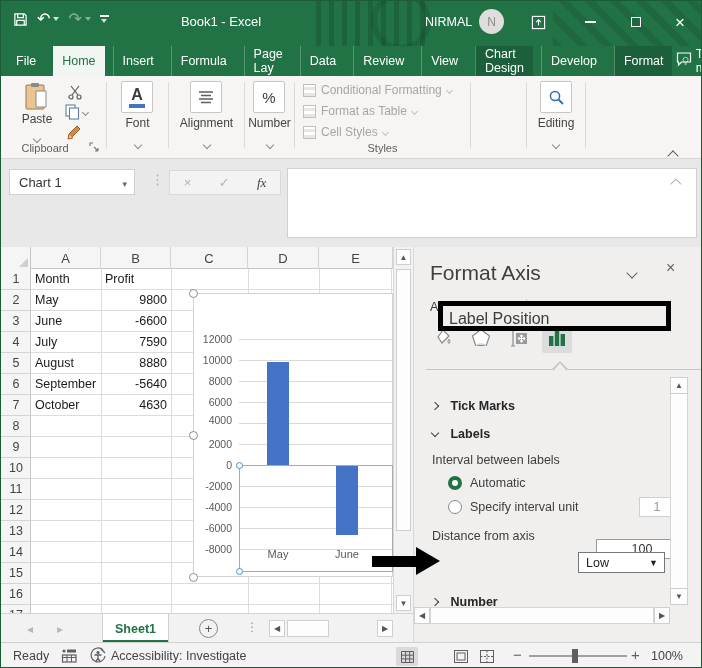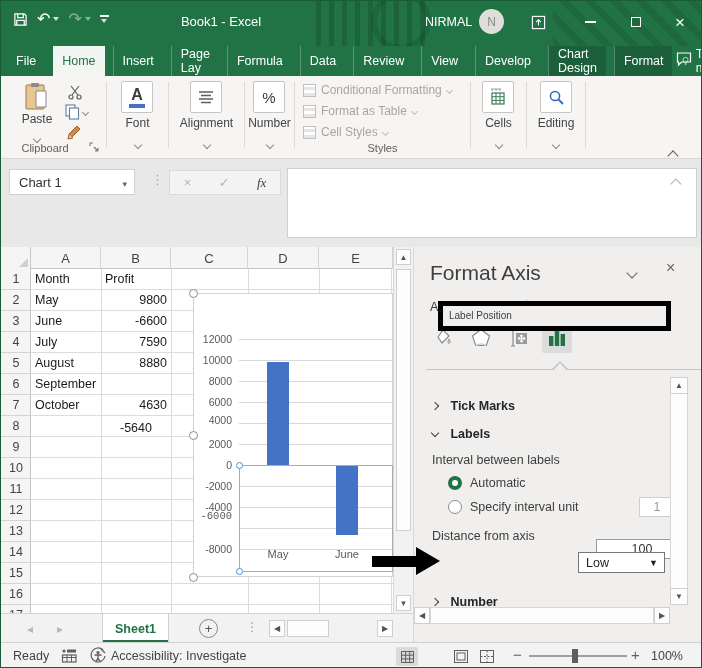--- a/index.html
+++ b/index.html
@@ -179,27 +179,27 @@
       </div>
     <div class="winbtn close-x" style="left:666px">
         <span>×</span>
       </div>
   </div>
 
   <div class="tabrow">
     <div class="tab" style="margin-left:6px">File</div>
     <div class="tab active">Home</div>
     <div class="tab">Insert</div>
+    <div class="tab">Formula</div>
     <div class="tab">Page Lay</div>
-    <div class="tab">Formula</div>
     <div class="tab">Data</div>
     <div class="tab">Review</div>
     <div class="tab">View</div>
+    <div class="tab contextual">Chart Design</div>
     <div class="tab">Develop</div>
-    <div class="tab contextual">Chart Design</div>
     <div class="tab contextual">Format</div>
     <div class="tellme">
       <svg width="12" height="16" viewBox="0 0 12 16">
           <circle cx="6" cy="6" r="4.2" fill="none" stroke="#fff" stroke-width="1.1"></circle>
           <path d="M4.5 12 h3 M4.8 14 h2.4" stroke="#fff" stroke-width="1.1"></path>
         </svg>
       <span>Tell me</span>
     </div>
     <div class="comment-btn">
       <svg width="18" height="18" viewBox="0 0 18 18">
@@ -292,31 +292,20 @@
       </div>
       <div class="styles-row" style="top:49px">
         <span class="styles-ico"></span>
         <span>Cell Styles</span>
         <span class="chev-dn" style="border-color:#c2c0be;width:5px;height:5px"></span>
       </div>
       <div class="grp-label" style="left:0;width:175px">Styles</div>
     </div>
     <div class="rsep" style="left:469px"></div>
 
-    <div style="position:absolute;left:470px;top:0;width:55px;height:83px">
-      <div class="iconbox" style="left:11px;top:5px">
-        <svg width="18" height="18" viewBox="0 0 18 18">
-            <path d="M2 1 l2 2 M7 1 v2 M12 1 l-2 2 M2 1 h10" stroke="#9a9a9a" stroke-width="1"></path>
-            <rect x="3" y="5" width="12" height="11" fill="#fff" stroke="#3a7a52" stroke-width="1.2"></rect>
-            <path d="M3 8.7 h12 M3 12.4 h12 M7 5 v11 M11 5 v11" stroke="#3a7a52" stroke-width="1"></path>
-          </svg>
-      </div>
-      <div class="grp-mid">Cells</div>
-      <div class="grp-chev"><span class="chev-dn"></span></div>
-    </div>
     <div class="rsep" style="left:525px"></div>
 
     <div style="position:absolute;left:526px;top:0;width:58px;height:83px">
       <div class="iconbox" style="left:13px;top:5px">
         <svg width="17" height="17" viewBox="0 0 17 17">
             <circle cx="7" cy="7" r="4.6" fill="none" stroke="#2b6cb8" stroke-width="1.5"></circle>
             <path d="M10.5 10.5 L15 15" stroke="#2b6cb8" stroke-width="1.8"></path>
           </svg>
       </div>
       <div class="grp-mid">Editing</div>
@@ -385,21 +374,21 @@
         <div class="cell" style="left: 70px; width: 70px; top: 0px; text-align: left;">Profit</div>
         <div class="cell" style="left: 0px; width: 70px; top: 21px; text-align: left;">May</div>
         <div class="cell" style="left: 70px; width: 70px; top: 21px; text-align: right;">9800</div>
         <div class="cell" style="left: 0px; width: 70px; top: 42px; text-align: left;">June</div>
         <div class="cell" style="left: 70px; width: 70px; top: 42px; text-align: right;">-6600</div>
         <div class="cell" style="left: 0px; width: 70px; top: 63px; text-align: left;">July</div>
         <div class="cell" style="left: 70px; width: 70px; top: 63px; text-align: right;">7590</div>
         <div class="cell" style="left: 0px; width: 70px; top: 84px; text-align: left;">August</div>
         <div class="cell" style="left: 70px; width: 70px; top: 84px; text-align: right;">8880</div>
         <div class="cell" style="left: 0px; width: 70px; top: 105px; text-align: left;">September</div>
-        <div class="cell" style="left: 70px; width: 70px; top: 105px; text-align: center; margin-top: 44px;">-5640</div>
+        <div class="cell" style="left: 70px; width: 70px; top: 105px; text-align: right;">-5640</div>
         <div class="cell" style="left: 0px; width: 70px; top: 126px; text-align: left;">October</div>
         <div class="cell" style="left: 70px; width: 70px; top: 126px; text-align: right;">4630</div>
       </div>
   </div>
 
   <div class="chart" id="chart">
     <div id="chartInner" style="position:absolute;left:0;top:0;width:100%;height:100%;overflow:hidden">
         <div class="gridline" style="top: 45px;"></div>
         <div class="ticklbl" style="top: 39px;">12000</div>
         <div class="gridline" style="top: 66px;"></div>
@@ -412,21 +401,21 @@
         <div class="ticklbl" style="top: 120px;">4000</div>
         <div class="gridline" style="top: 150px;"></div>
         <div class="ticklbl" style="top: 144px;">2000</div>
         <div class="gridline" style="top: 171px; background: rgb(159, 159, 159);"></div>
         <div class="ticklbl" style="top: 165px;">0</div>
         <div class="gridline" style="top: 192px;"></div>
         <div class="ticklbl" style="top: 186px;">-2000</div>
         <div class="gridline" style="top: 213px;"></div>
         <div class="ticklbl" style="top: 207px;">-4000</div>
         <div class="gridline" style="top: 234px;"></div>
-        <div class="ticklbl" style="top: 216px; font-family: Liberation Mono, monospace;">-6000</div>
+        <div class="ticklbl" style="top: 228px;">-6000</div>
         <div class="gridline" style="top: 255px;"></div>
         <div class="ticklbl" style="top: 249px;">-8000</div>
         <div class="bar" style="background: rgb(68, 114, 196); left: 73px; height: 103px; top: 68px;"></div>
         <div class="bar" style="background: rgb(68, 114, 196); left: 142px; height: 69px; top: 172px;"></div>
         <div class="catlbl" style="left: 59px;">May</div>
         <div class="catlbl" style="left: 128px;">June</div>
       </div>
     <div class="axis-sel">
       <div class="sel-handle" style="left:-4px;top:-4px"></div>
       <div class="sel-handle" style="left:-4px;bottom:-4px"></div>
@@ -588,21 +577,21 @@
     <div style="position:absolute;left:16px;top:360px;width:224px;height:17px;background:#fdfdfd;border:1px solid #d6d6d6"></div>
     <div class="sb-btn" style="left:0px;top:360px;width:16px;height:17px">
         <span>◀</span>
       </div>
     <div class="sb-btn" style="left:240px;top:360px;width:16px;height:17px">
         <span>▶</span>
       </div>
   </div>
 
   <div class="hl-box">
-    <span style="position:absolute;left:6px;top:4px;font-size:10px;color:#3d3d3d">Label Position</span>
+    <span style="position:absolute;left:6px;top:4px;font-size:16px;color:#3d3d3d">Label Position</span>
   </div>
   <div class="dropdown" style="left:577px;top:551px;width:87px;height:21px">
     <span>Low</span>
     <span class="dd">▼</span>
   </div>
   <div class="arrow-tail" style="left:371px;top:555px;width:46px;height:11px"></div>
   <div class="arrow-head" style="left:415px;top:546px"></div>
 
 </div>
 

